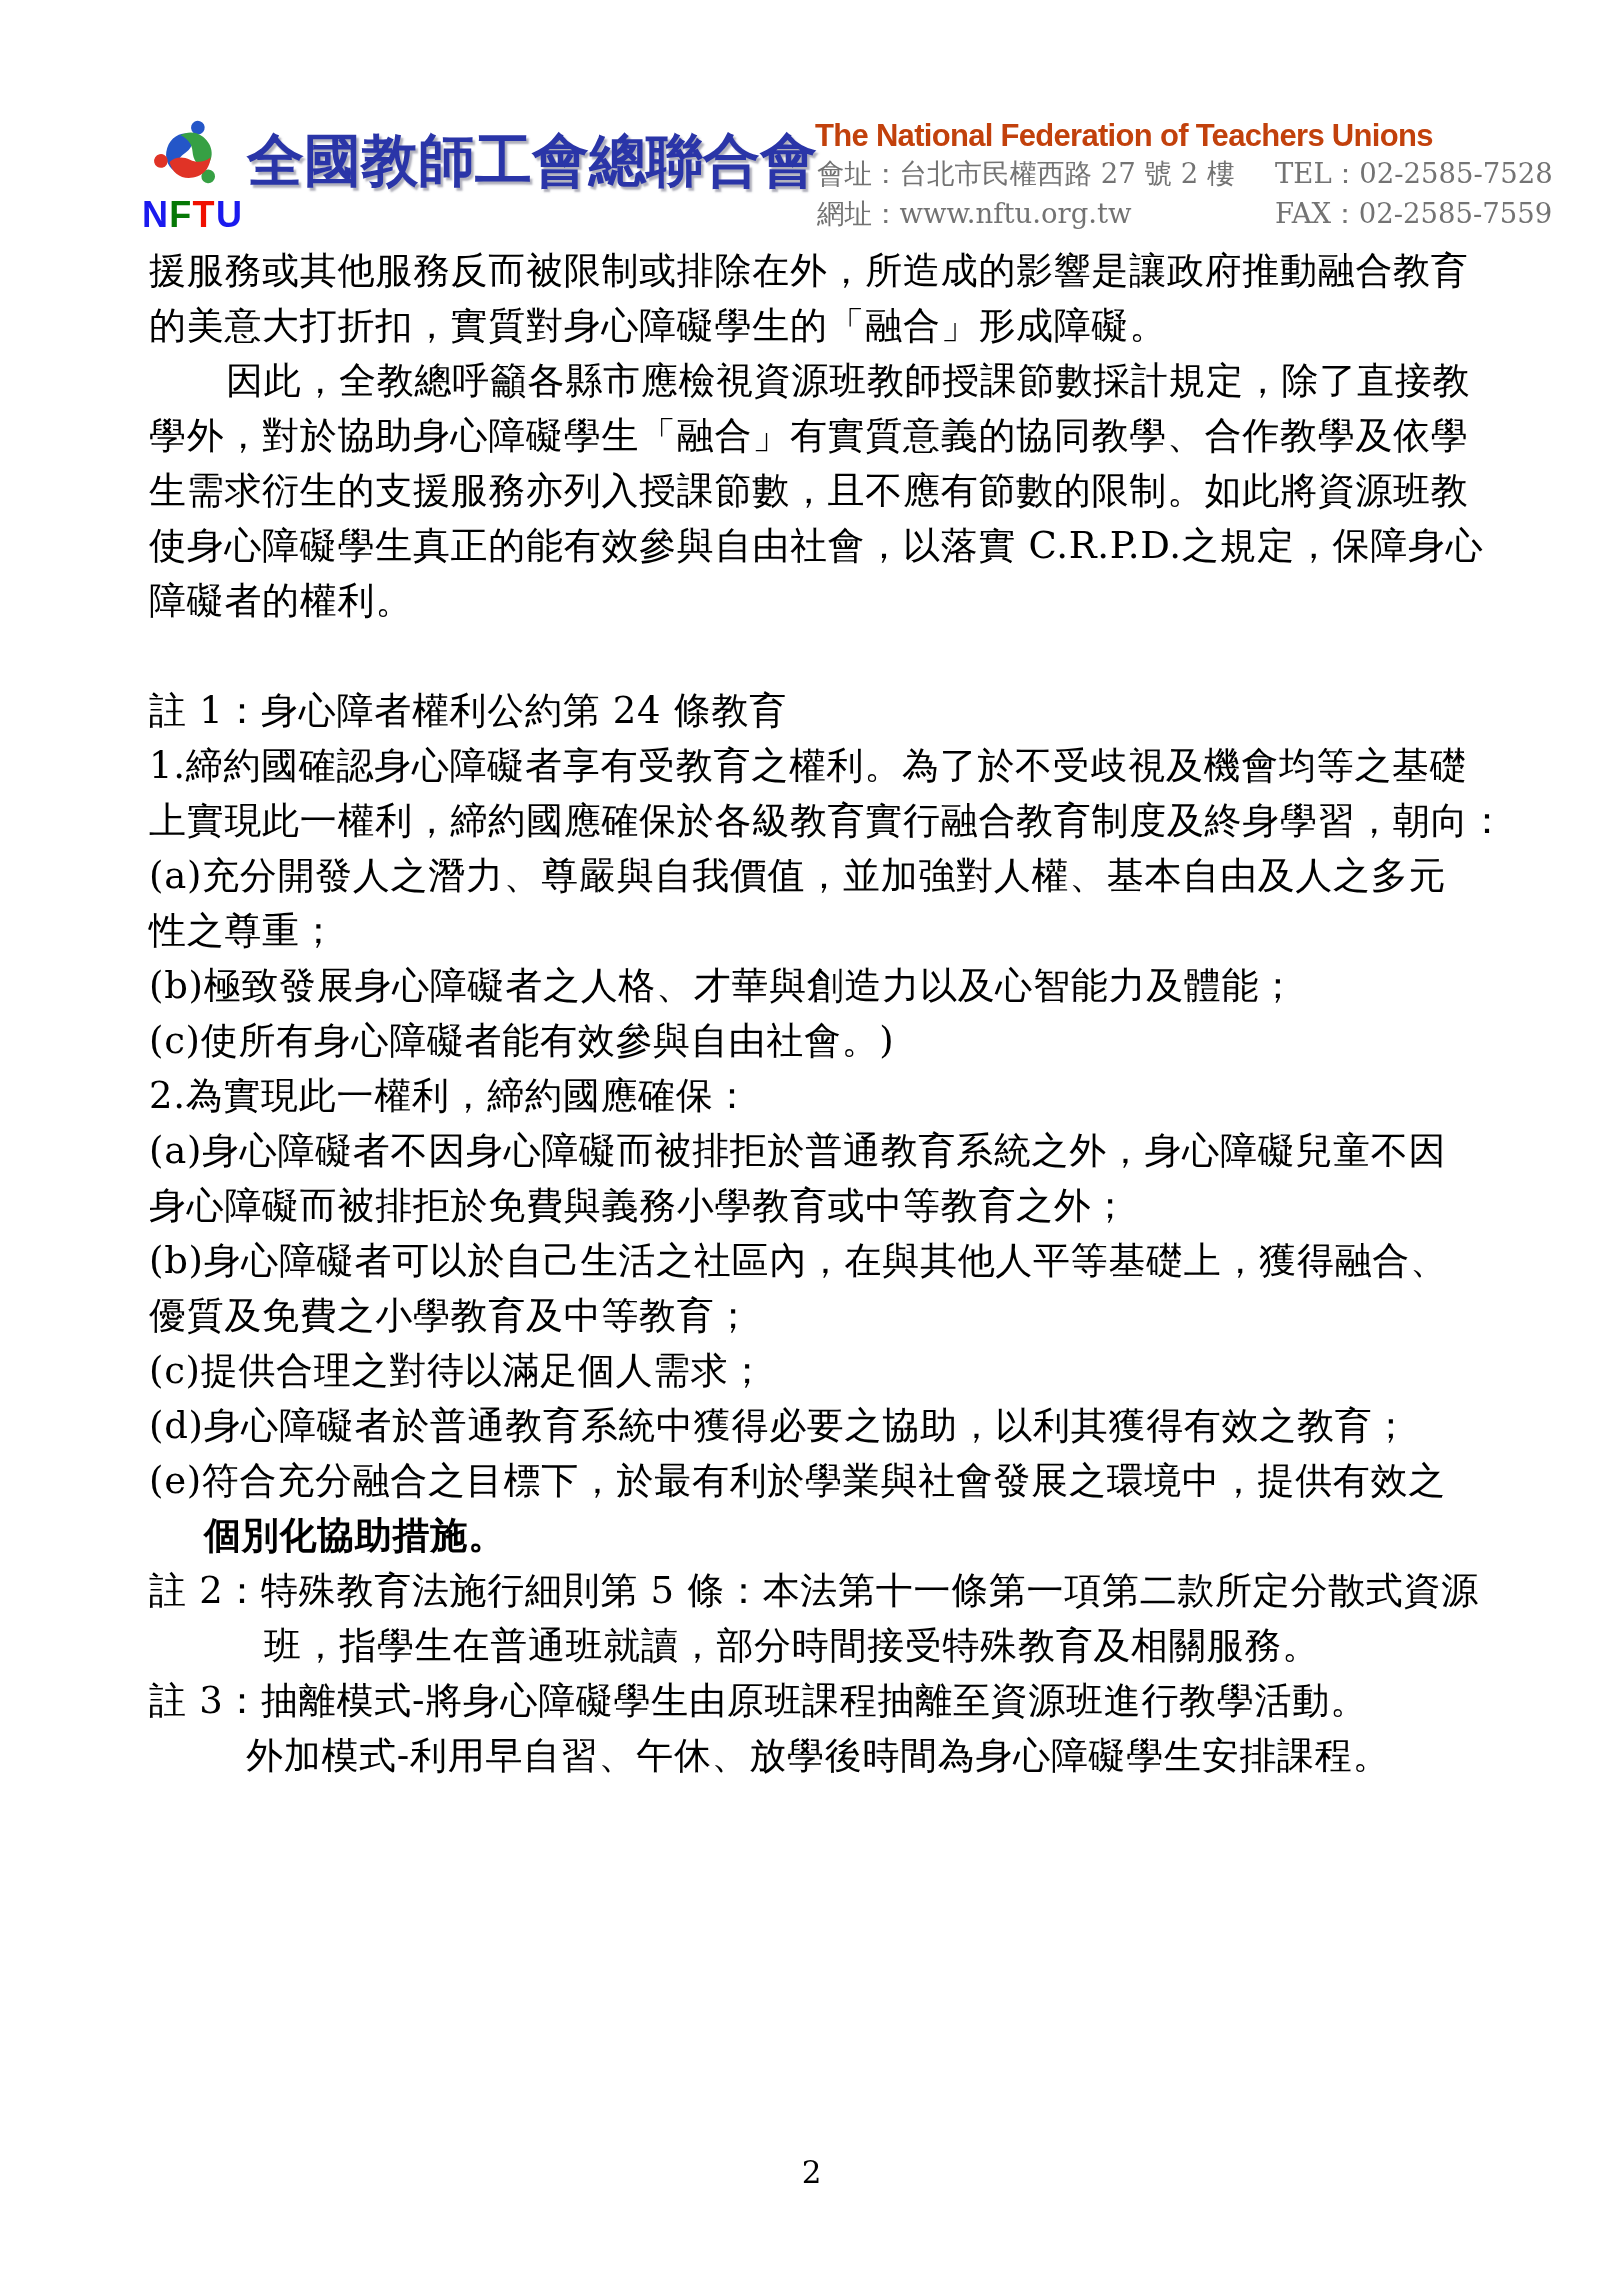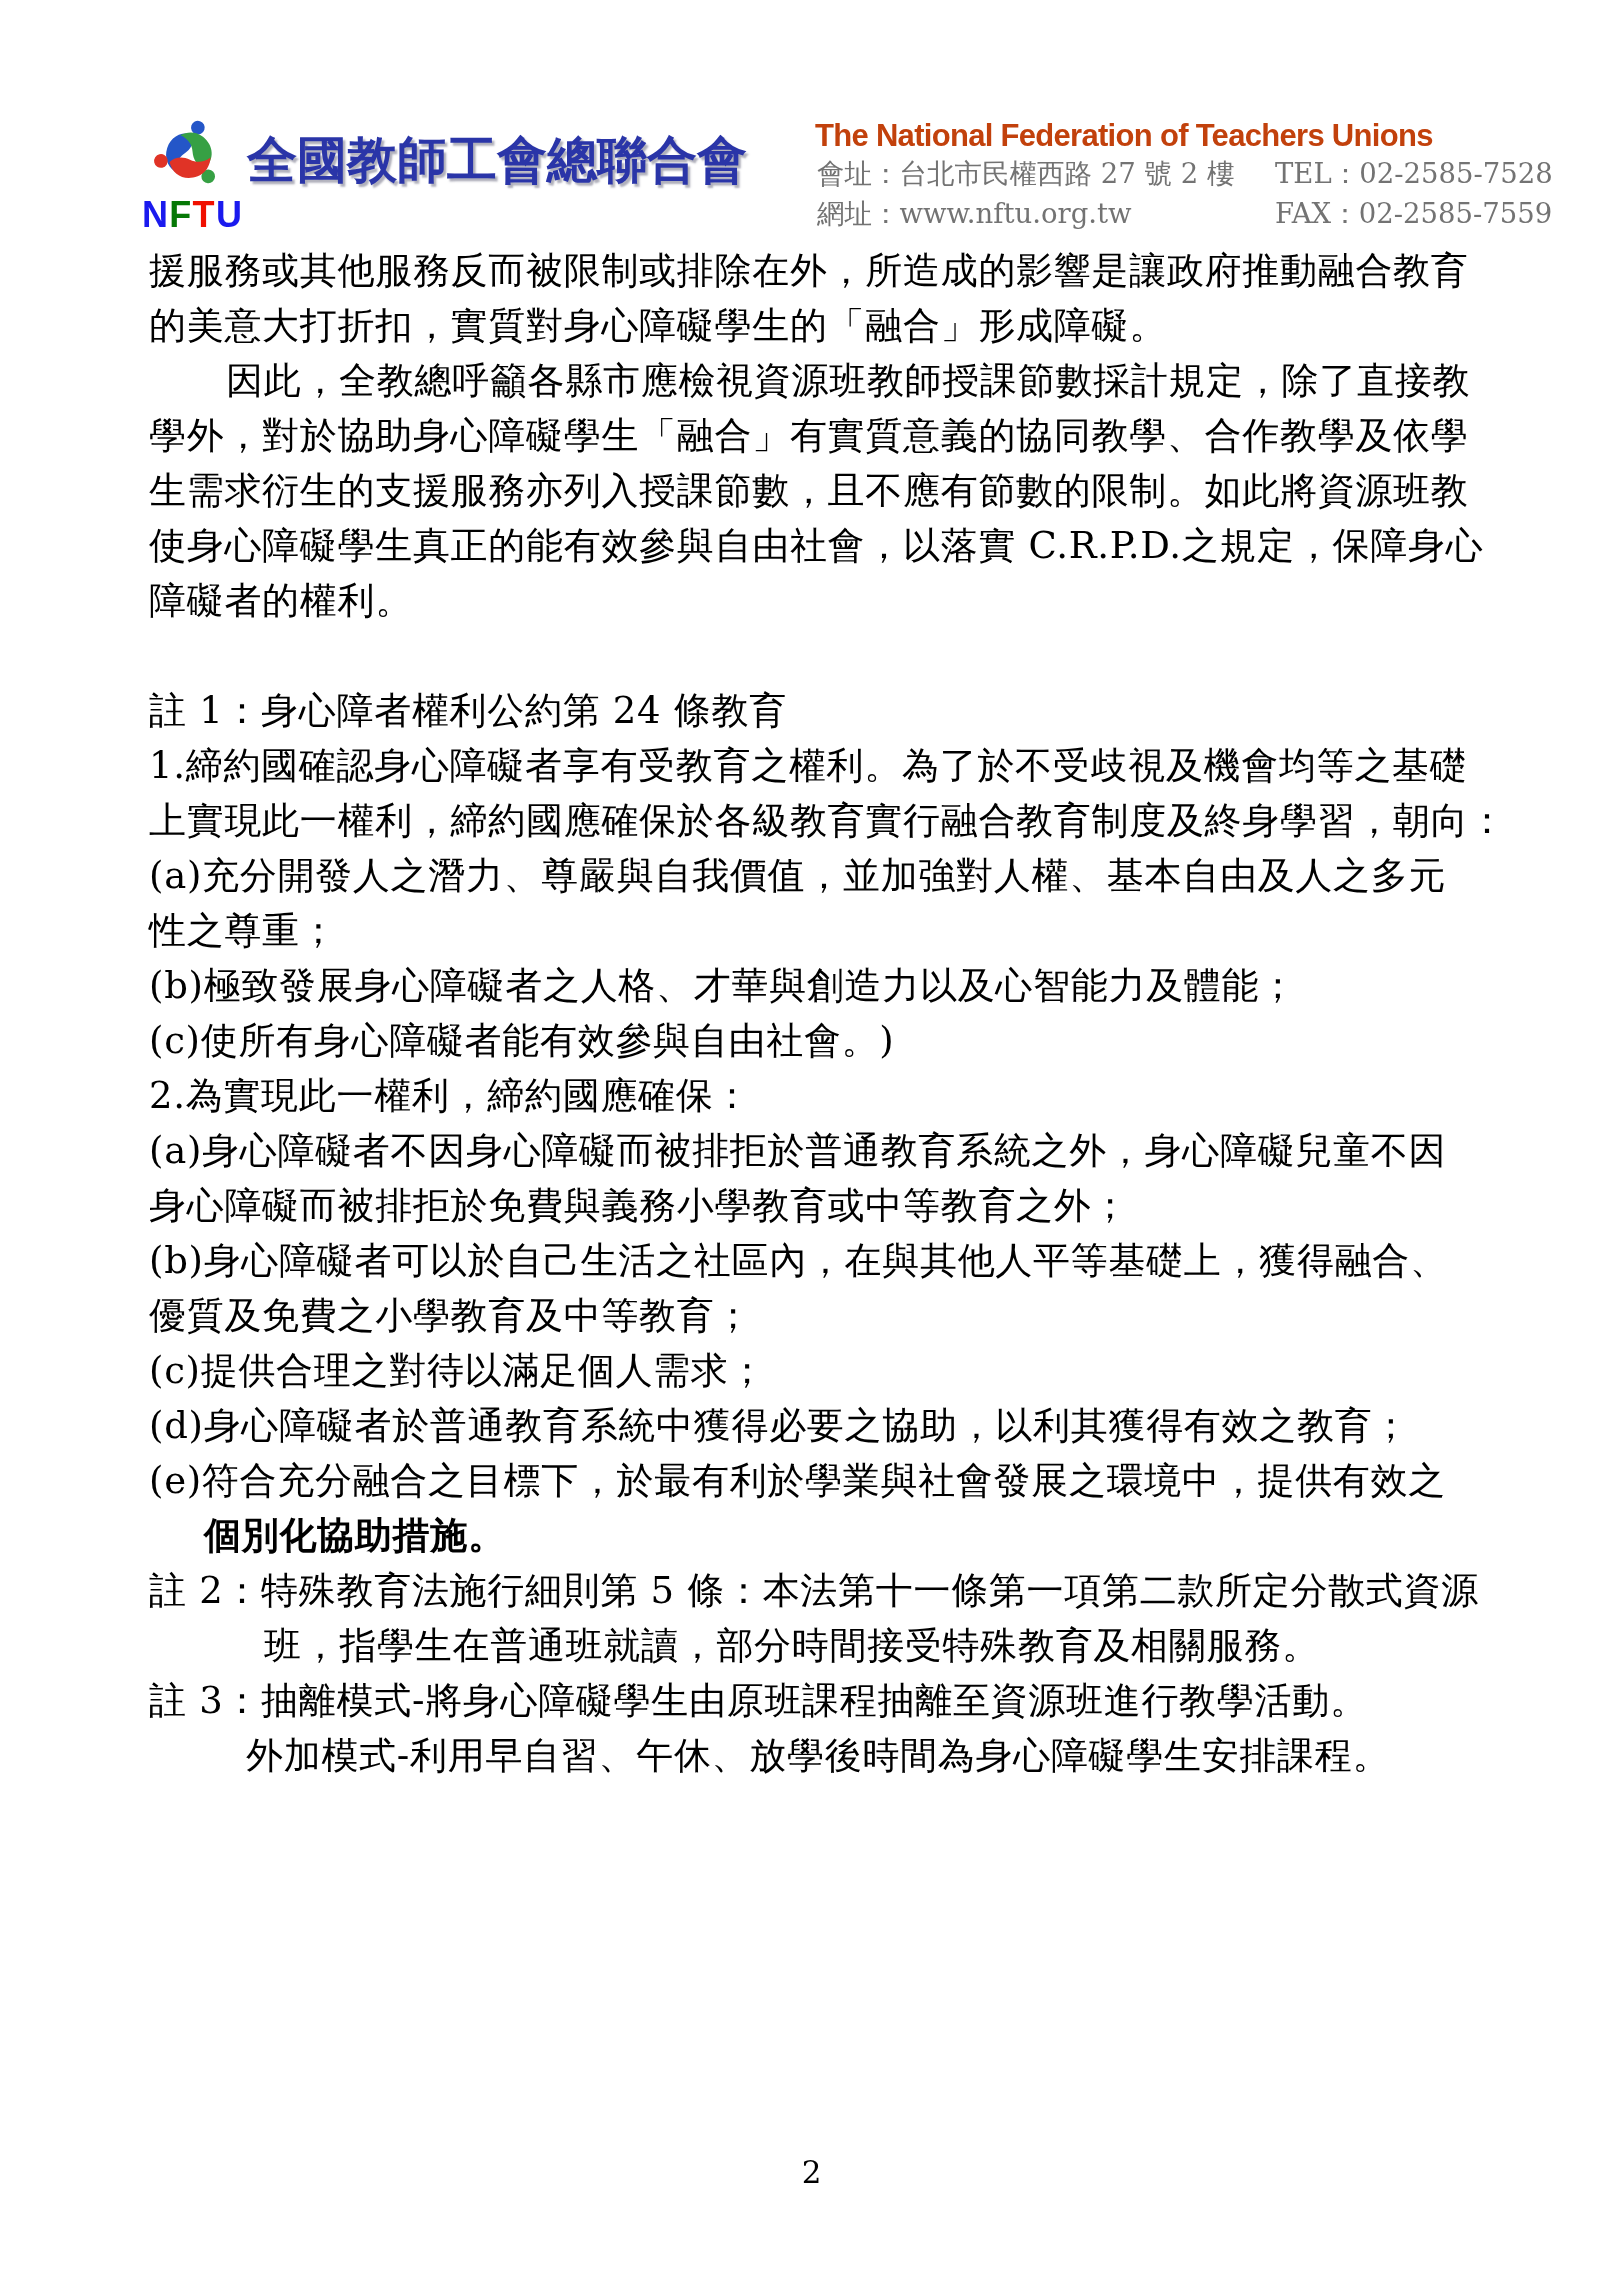--- a/index.html
+++ b/index.html
@@ -15,21 +15,21 @@
 
   
   .logo-icon { position: absolute; left: 148px; top: 113px; width: 82px; height: 84px; }
   .logo-acronym {
     position: absolute; left: 142px; top: 194px; width: 98px;
     font-family: "Liberation Sans", sans-serif;
     font-weight: bold; font-size: 36px; letter-spacing: 1.3px;
   }
   .org-zh {
     position: absolute; left: 247px; top: 124px; width: 484px; height: 79px;
-    font-size: 50px; font-weight: bold; line-height: 72px;
+    font-size: 57px; font-weight: bold; line-height: 72px;
     color: #2a35a8; letter-spacing: 0px; white-space: nowrap;
     text-shadow: 2.6px 3.3px 2px rgba(110,110,130,0.55);
   }
   .org-en {
     position: absolute; left: 815px; top: 118px; width: 694px;
     font-family: "Liberation Sans", sans-serif;
     font-weight: bold; font-size: 31px; letter-spacing: -0.7px;
     color: #c2410c; white-space: nowrap;
   }
   .contact { color: #737373; font-size: 27.5px; white-space: nowrap; }

